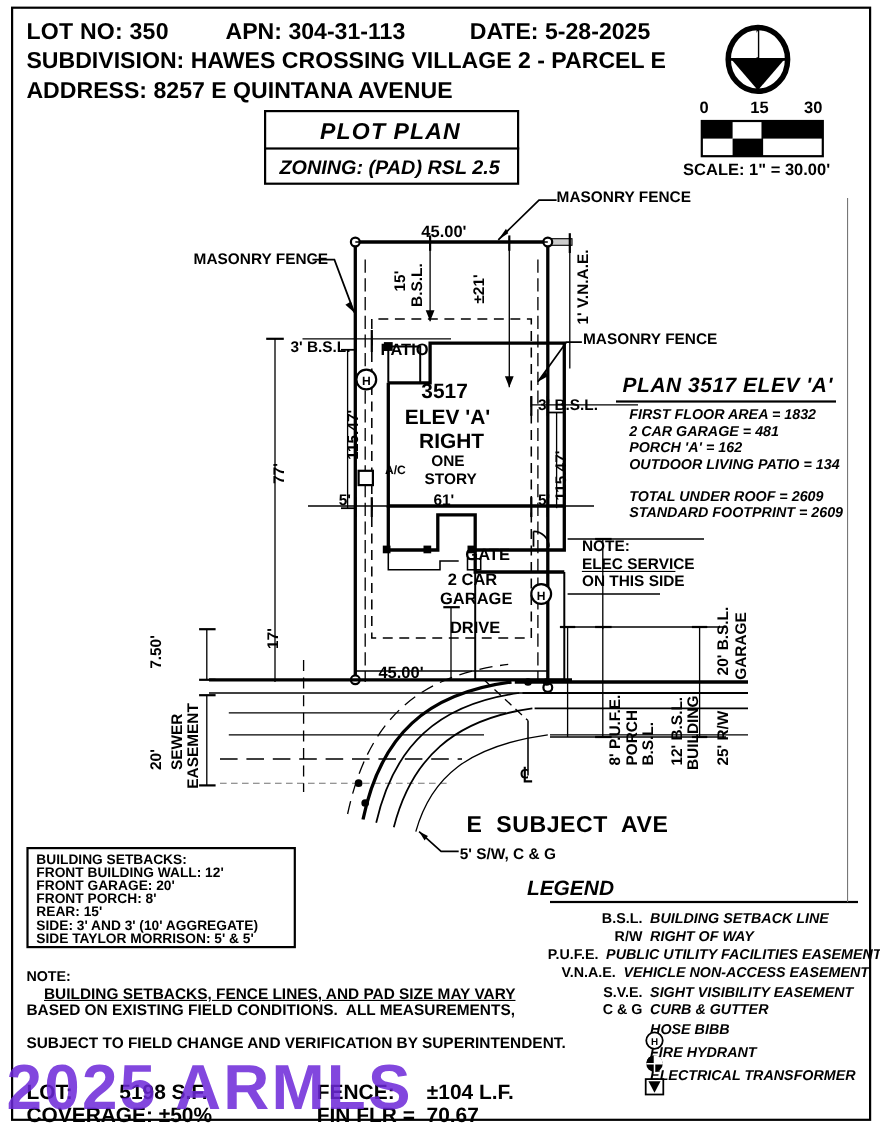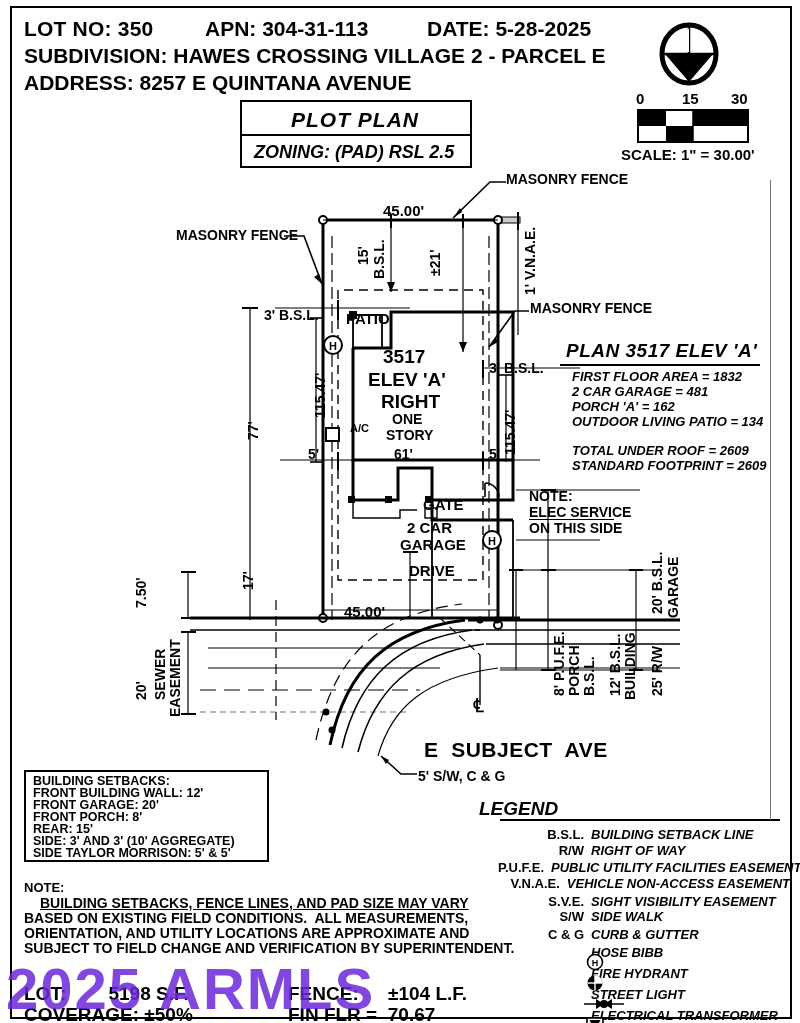--- a/index.html
+++ b/index.html
@@ -303,21 +303,20 @@
   <div class="t bold" style="left:33px;top:787px;font-size:12.5px;">FRONT BUILDING WALL: 12'</div>
   <div class="t bold" style="left:33px;top:799px;font-size:12.5px;">FRONT GARAGE: 20'</div>
   <div class="t bold" style="left:33px;top:811px;font-size:12.5px;">FRONT PORCH: 8'</div>
   <div class="t bold" style="left:33px;top:823px;font-size:12.5px;">REAR: 15'</div>
   <div class="t bold" style="left:33px;top:835px;font-size:12.5px;">SIDE: 3' AND 3' (10' AGGREGATE)</div>
   <div class="t bold" style="left:33px;top:847px;font-size:12.5px;">SIDE TAYLOR MORRISON: 5' &amp; 5'</div>
 
   <div class="t bold" style="left:24px;top:881px;font-size:13px;">NOTE:</div>
   <div class="t bold" style="left:40px;top:896px;font-size:14px;text-decoration:underline;">BUILDING SETBACKS, FENCE LINES, AND PAD SIZE MAY VARY</div>
   <div class="t bold" style="left:24px;top:911px;font-size:14px;">BASED ON EXISTING FIELD CONDITIONS.  ALL MEASUREMENTS,</div>
-  <div class="t bold" style="left:24px;top:926px;font-size:14px;">ORIENTATION, AND UTILITY LOCATIONS ARE APPROXIMATE AND</div>
   <div class="t bold" style="left:24px;top:941px;font-size:14px;">SUBJECT TO FIELD CHANGE AND VERIFICATION BY SUPERINTENDENT.</div>
 
   <div class="t bold" style="left:24px;top:984px;font-size:19px;">LOT:        5198 S.F.</div>
   <div class="t bold" style="left:24px;top:1005px;font-size:19px;">COVERAGE: ±50%</div>
   <div class="t bold" style="left:288px;top:984px;font-size:19px;">FENCE:</div>
   <div class="t bold" style="left:388px;top:984px;font-size:19px;">±104 L.F.</div>
   <div class="t bold" style="left:288px;top:1005px;font-size:19px;">FIN FLR =  70.67</div>
 
   <div class="wm" style="left:6px;top:955px;">2025 ARMLS</div>
 
@@ -337,24 +336,20 @@
         <div style="width: 86px; text-align: right; padding-right: 7px; font-size: 13px; font-weight: bold; font-family: &quot;Liberation Sans&quot;, sans-serif; white-space: nowrap;">P.U.F.E.</div>
         <div style="font-size: 13px; font-weight: bold; font-style: italic; font-family: &quot;Liberation Sans&quot;, sans-serif; white-space: nowrap;">PUBLIC UTILITY FACILITIES EASEMENT</div>
       </div>
       <div class="legend-row" style="display: flex; align-items: center; height: 16.5px;">
         <div style="width: 86px; text-align: right; padding-right: 7px; font-size: 13px; font-weight: bold; font-family: &quot;Liberation Sans&quot;, sans-serif; white-space: nowrap;">V.N.A.E.</div>
         <div style="font-size: 13px; font-weight: bold; font-style: italic; font-family: &quot;Liberation Sans&quot;, sans-serif; white-space: nowrap;">VEHICLE NON-ACCESS EASEMENT</div>
       </div>
       <div class="legend-row" style="display: flex; align-items: flex-end; height: 16.5px;">
         <div style="width: 86px; text-align: right; padding-right: 7px; font-size: 13px; font-weight: bold; font-family: &quot;Liberation Sans&quot;, sans-serif; white-space: nowrap;">S.V.E.</div>
         <div style="font-size: 13px; font-weight: bold; font-style: italic; font-family: &quot;Liberation Sans&quot;, sans-serif; white-space: nowrap;">SIGHT VISIBILITY EASEMENT</div>
-      </div>
-      <div class="legend-row" style="display: flex; align-items: center; height: 16.5px;">
-        <div style="width: 86px; text-align: right; padding-right: 7px; font-size: 13px; font-weight: bold; font-family: &quot;Liberation Sans&quot;, sans-serif; white-space: nowrap;">S/W</div>
-        <div style="font-size: 13px; font-weight: bold; font-style: italic; font-family: &quot;Liberation Sans&quot;, sans-serif; white-space: nowrap;">SIDE WALK</div>
       </div>
       <div class="legend-row" style="display: flex; align-items: flex-end; height: 16.5px;">
         <div style="width: 86px; text-align: right; padding-right: 7px; font-size: 13px; font-weight: bold; font-family: &quot;Liberation Sans&quot;, sans-serif; white-space: nowrap;">C &amp; G</div>
         <div style="font-size: 13px; font-weight: bold; font-style: italic; font-family: &quot;Liberation Sans&quot;, sans-serif; white-space: nowrap;">CURB &amp; GUTTER</div>
       </div>
       <div class="legend-row" style="display: flex; align-items: center; height: 21px;">
         <div style="width: 86px; text-align: right; padding-right: 7px; font-size: 13px; font-weight: bold; font-family: &quot;Liberation Sans&quot;, sans-serif; white-space: nowrap;"><span style="display:inline-block;vertical-align:middle;"><svg width="22" height="18" viewBox="0 0 22 18">
               <circle cx="11" cy="9" r="7.5" fill="#fff" stroke="#000" stroke-width="1.6"></circle>
               <text x="11" y="13" font-family="Liberation Sans, sans-serif" font-size="9" font-weight="bold" text-anchor="middle">H</text>
             </svg></span></div>
@@ -364,29 +359,20 @@
         <div style="width: 86px; text-align: right; padding-right: 7px; font-size: 13px; font-weight: bold; font-family: &quot;Liberation Sans&quot;, sans-serif; white-space: nowrap;"><span style="display:inline-block;vertical-align:middle;"><svg width="22" height="18" viewBox="0 0 22 18">
               <circle cx="11" cy="9" r="7.5" fill="#000"></circle>
               <path d="M11 1.5 A7.5 7.5 0 0 1 18.5 9 L11 9 Z" fill="#fff"></path>
               <path d="M3.5 9 A7.5 7.5 0 0 1 11 1.5 L11 9 Z" fill="#000"></path>
               <line x1="11" y1="1.5" x2="11" y2="16.5" stroke="#fff" stroke-width="1.4"></line>
               <line x1="3.5" y1="9" x2="18.5" y2="9" stroke="#fff" stroke-width="1.4"></line>
             </svg></span></div>
         <div style="font-size: 13px; font-weight: bold; font-style: italic; font-family: &quot;Liberation Sans&quot;, sans-serif; white-space: nowrap;">FIRE HYDRANT</div>
       </div>
       <div class="legend-row" style="display: flex; align-items: center; height: 21px;">
-        <div style="width: 86px; text-align: right; padding-right: 7px; font-size: 13px; font-weight: bold; font-family: &quot;Liberation Sans&quot;, sans-serif; white-space: nowrap;"><span style="display:inline-block;vertical-align:middle;"><svg width="40" height="18" viewBox="0 0 40 18">
-              <line x1="0" y1="9" x2="40" y2="9" stroke="#000" stroke-width="1.6"></line>
-              <circle cx="20" cy="9" r="4" fill="#000"></circle>
-              <polygon points="12,4 12,14 20,9" fill="#000"></polygon>
-              <polygon points="28,4 28,14 20,9" fill="#000"></polygon>
-            </svg></span></div>
-        <div style="font-size: 13px; font-weight: bold; font-style: italic; font-family: &quot;Liberation Sans&quot;, sans-serif; white-space: nowrap;">STREET LIGHT</div>
-      </div>
-      <div class="legend-row" style="display: flex; align-items: center; height: 21px;">
         <div style="width: 86px; text-align: right; padding-right: 7px; font-size: 13px; font-weight: bold; font-family: &quot;Liberation Sans&quot;, sans-serif; white-space: nowrap;"><span style="display:inline-block;vertical-align:middle;"><svg width="22" height="18" viewBox="0 0 22 18">
               <rect x="3" y="2" width="16" height="14" fill="#fff" stroke="#000" stroke-width="1.6"></rect>
               <polygon points="5.5,4 16.5,4 11,14.5" fill="#000"></polygon>
             </svg></span></div>
         <div style="font-size: 13px; font-weight: bold; font-style: italic; font-family: &quot;Liberation Sans&quot;, sans-serif; white-space: nowrap;">ELECTRICAL TRANSFORMER</div>
       </div>
     </div>
 
   <div class="vhair" style="left:770px;top:180px;width:1px;height:640px;background:#777;"></div>
 

